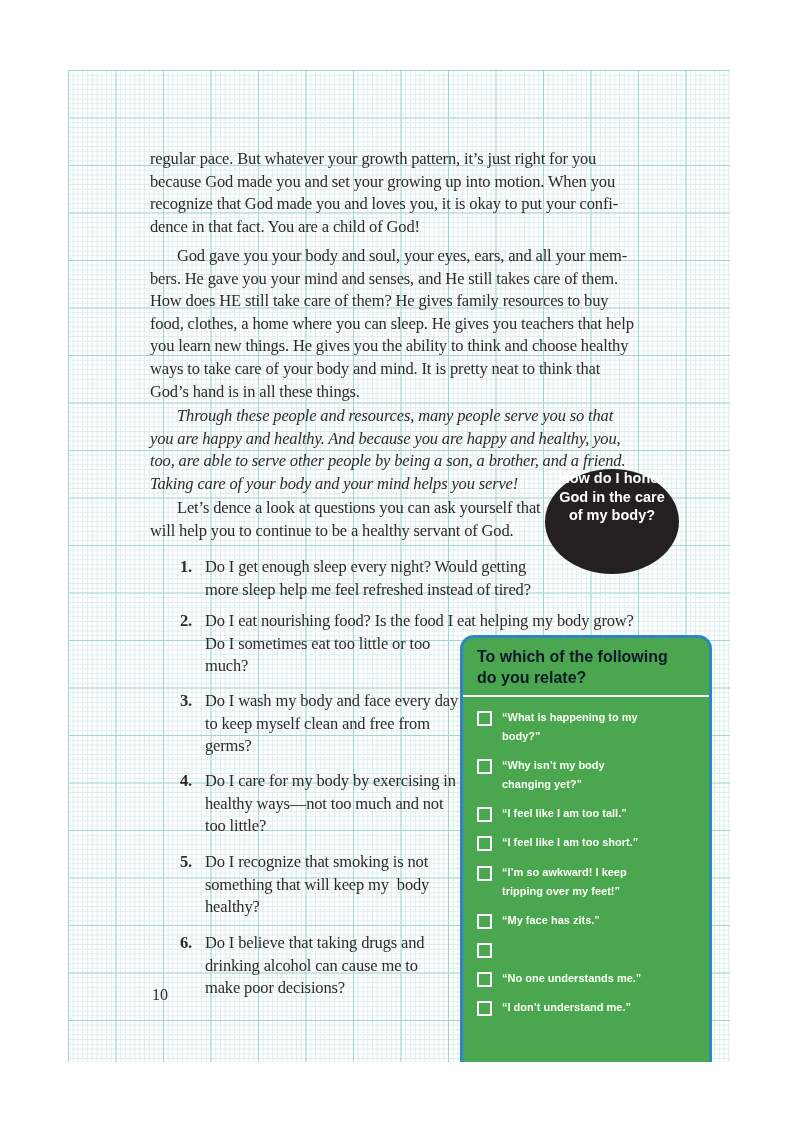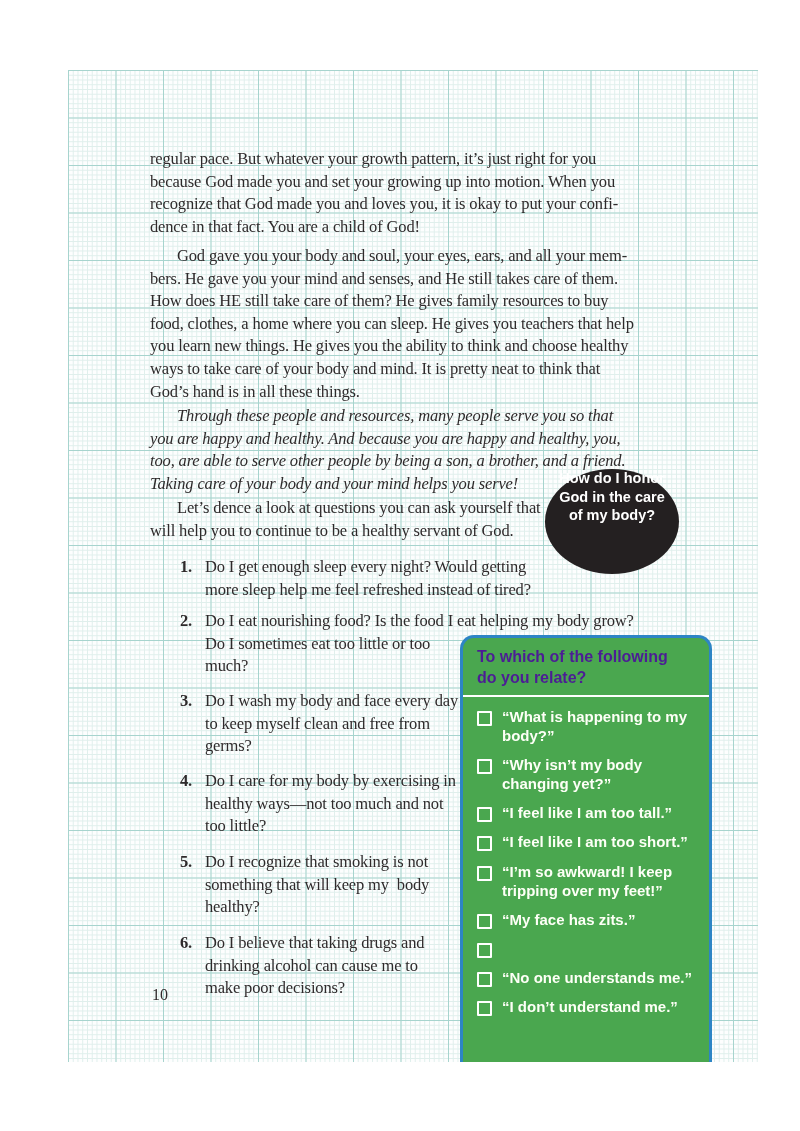--- a/index.html
+++ b/index.html
@@ -9,21 +9,20 @@
   }
   .page{
     position:absolute;left:68px;top:70px;width:662px;height:992px;
     background-color:#fdfefe;
     background-image:
       linear-gradient(#a7d4ce 1px, transparent 1px),
       linear-gradient(90deg,#a7d4ce 1px, transparent 1px),
       linear-gradient(#dfefec 1px, transparent 1px),
       linear-gradient(90deg,#dfefec 1px, transparent 1px);
     background-size:47.5px 47.5px,47.5px 47.5px,4.75px 4.75px,4.75px 4.75px;
-    padding-left:28px;
   }
   .para{
     position:absolute;left:82px;
     font-size:16.5px;line-height:22.6px;color:#2e2a2b;
     letter-spacing:-0.15px;white-space:pre;
   }
   .indent{text-indent:27px;}
   .qitem{
     position:absolute;left:112px;display:flex;align-items:flex-start;
     font-size:16.5px;line-height:22.6px;color:#2e2a2b;letter-spacing:-0.15px;
@@ -40,31 +39,31 @@
   .relate-box{
     position:absolute;left:392px;top:565px;width:252px;bottom:0;
     background:#4aa74f;
     border-left:3px solid #2d85c5;border-right:3px solid #2d85c5;border-top:3px solid #2d85c5;
     border-radius:14px 14px 0 0;
     box-sizing:border-box;
     font-family:"Liberation Sans",sans-serif;color:#ffffff;
   }
   .relate-title{
     padding:9px 14px 7px 14px;font-weight:bold;font-size:16px;line-height:20.5px;
-    white-space:pre-line;color:#4c1d95;
+    white-space:pre-line;color:#0f172a;
   }
   .relate-sep{height:2px;background:#ffffff;}
   .checklist{padding:11px 12px 10px 13px;display:flex;flex-direction:column;gap:10.5px;}
   .check-item{display:flex;align-items:flex-start;}
   .checkbox{
     flex:none;width:11px;height:11px;border:2px solid #ffffff;border-radius:1px;
     margin:3px 10px 0 1px;background:transparent;
   }
   .check-text{
-    font-weight:bold;font-size:15px;line-height:18.8px;white-space:pre-line;color:#fdfff6;
+    font-weight:bold;font-size:11px;line-height:18.8px;white-space:pre-line;color:#fdfff6;
   }
   .page-num{
     position:absolute;left:84px;top:916px;font-size:16px;color:#2e2a2b;text-align:right;
   }
 </style>
 </head>
 <body>
 
 <div class="page">
 

